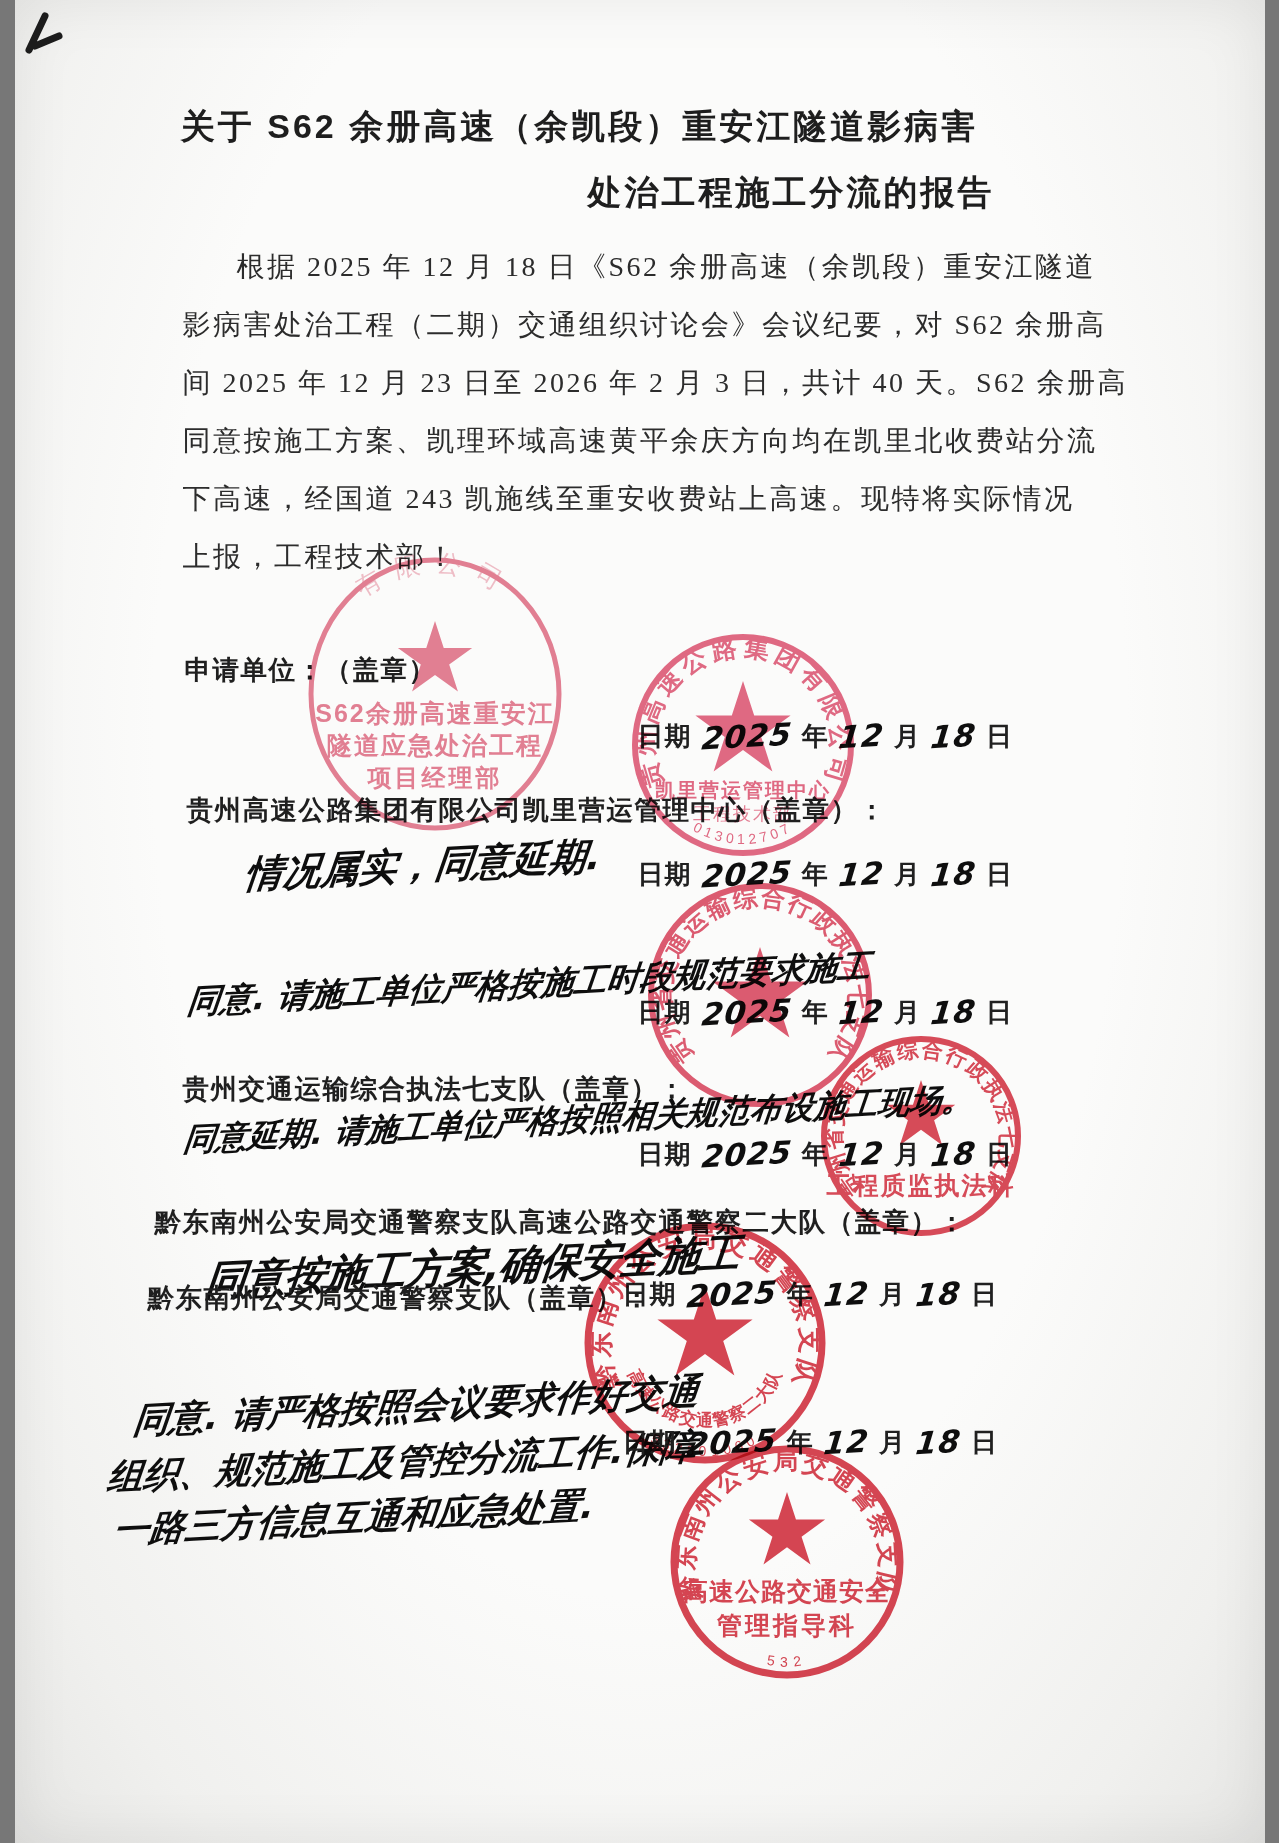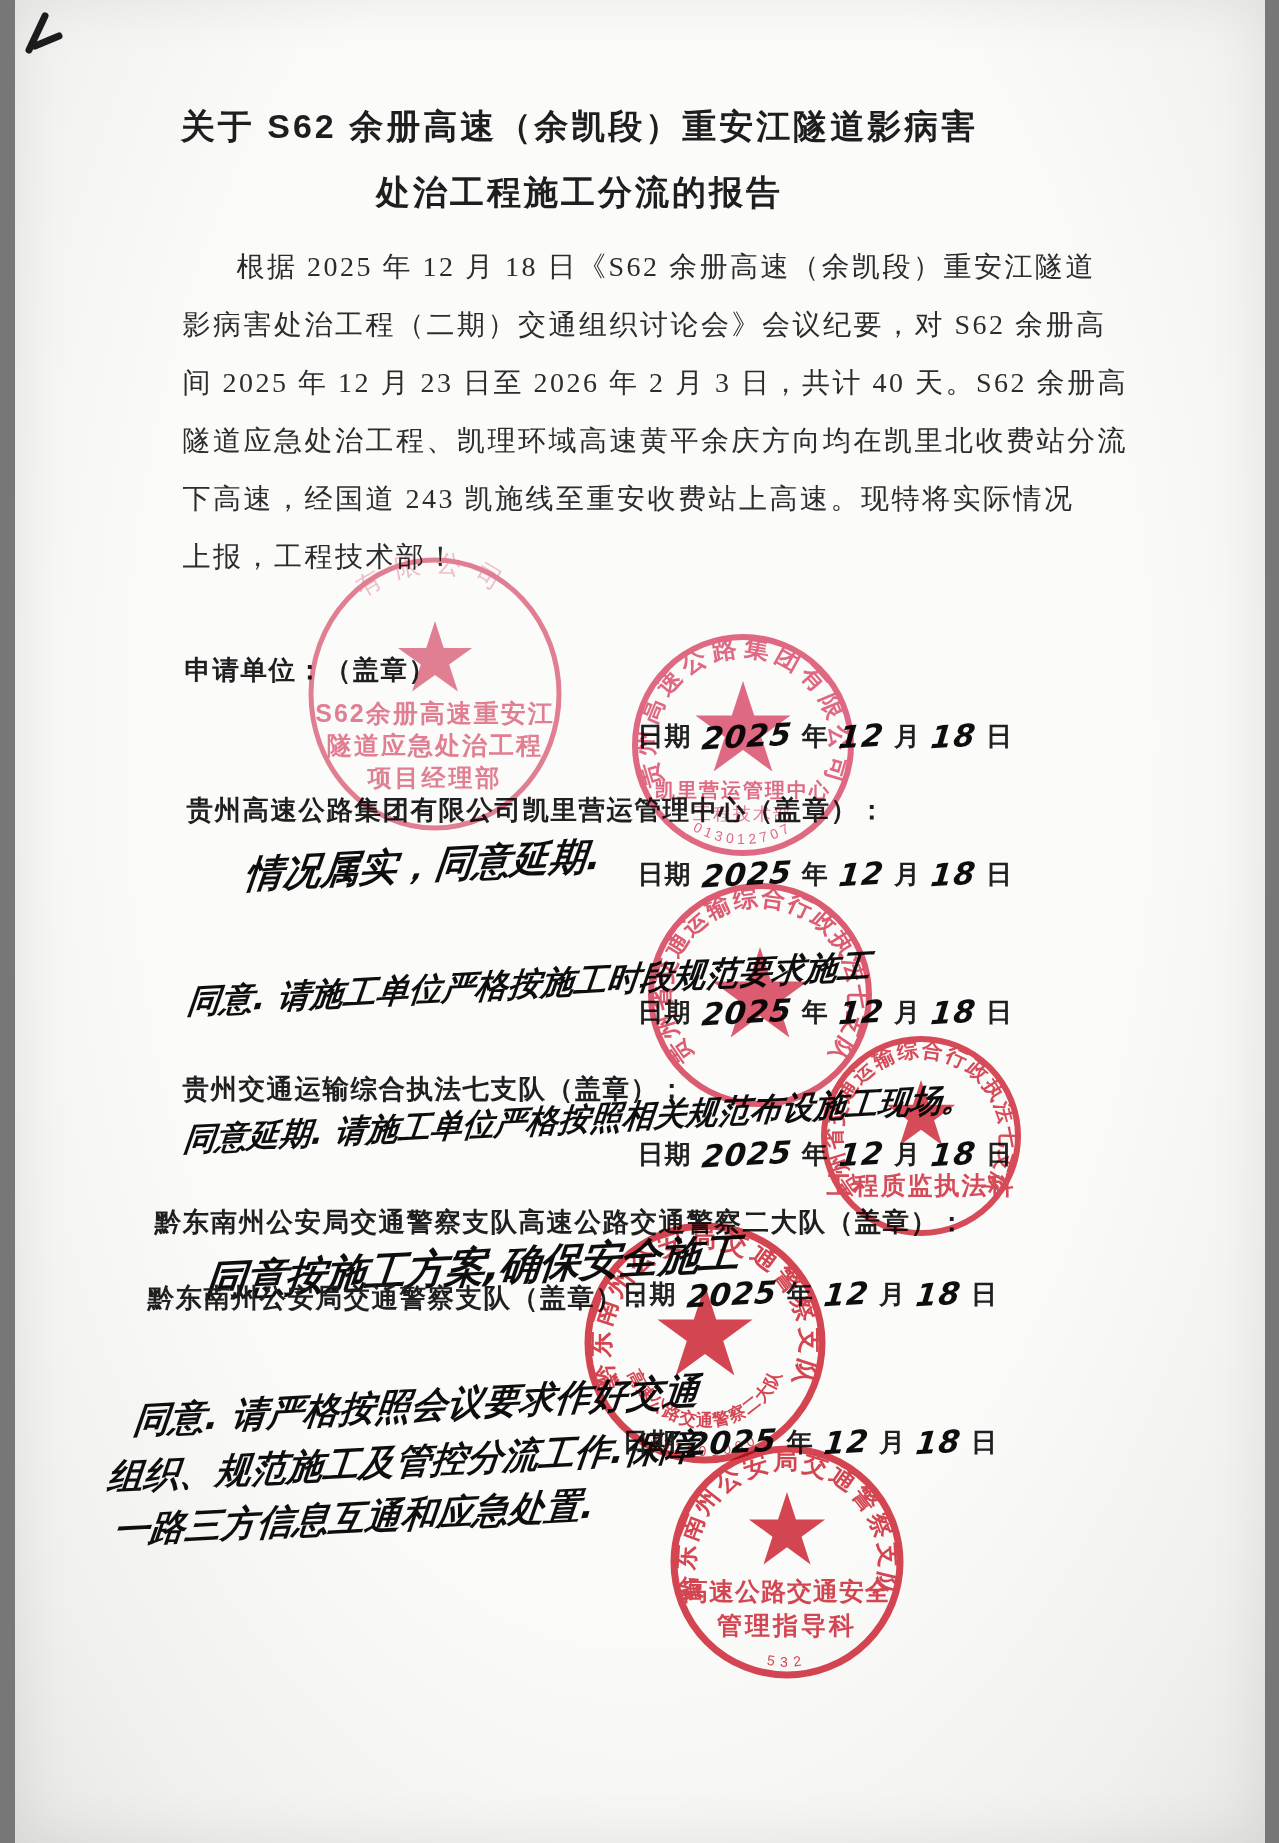--- a/index.html
+++ b/index.html
@@ -49,27 +49,27 @@
 </head>
 <body>
 
 <div id="page">
 
   <svg class="abs corner-mark" width="70" height="70">
     <path d="M10,44 L26,10 M16,40 L40,30" stroke="#1c1c1c" stroke-width="7" stroke-linecap="round" fill="none"></path>
   </svg>
 
   <div class="abs title" style="top:104px;">关于 S62 余册高速（余凯段）重安江隧道影病害</div>
-  <div class="abs title" style="top:170px;">处治工程施工分流的报告</div>
+  <div class="abs title" style="top:170px;text-align:right;">处治工程施工分流的报告</div>
 
   <div class="abs body-par">
     <div class="body-line">根据 2025 年 12 月 18 日《S62 余册高速（余凯段）重安江隧道</div>
     <div class="body-line">影病害处治工程（二期）交通组织讨论会》会议纪要，对 S62 余册高</div>
     <div class="body-line">间 2025 年 12 月 23 日至 2026 年 2 月 3 日，共计 40 天。S62 余册高</div>
-    <div class="body-line">隧道应急处治工程、凯理环域高速黄平余庆方向均在凯里北收费站分流</div>
+    <div class="body-line">同意按施工方案、凯理环域高速黄平余庆方向均在凯里北收费站分流</div>
     <div class="body-line">下高速，经国道 243 凯施线至重安收费站上高速。现特将实际情况</div>
     <div class="body-line">上报，工程技术部！</div>
   </div>
 
   <div class="abs sec-label" style="left:170px;top:652px;">申请单位：（盖章）</div>
   <div class="abs date-row" style="left:623px;top:718px;">
     <span>日期</span><span class="hand hand-num">2025</span><span>年</span><span class="hand hand-num">12</span><span>月</span><span class="hand hand-num">18</span><span>日</span>
   </div>
 
   <div class="abs sec-label" style="left:172px;top:792px;">贵州高速公路集团有限公司凯里营运管理中心（盖章）：</div>

